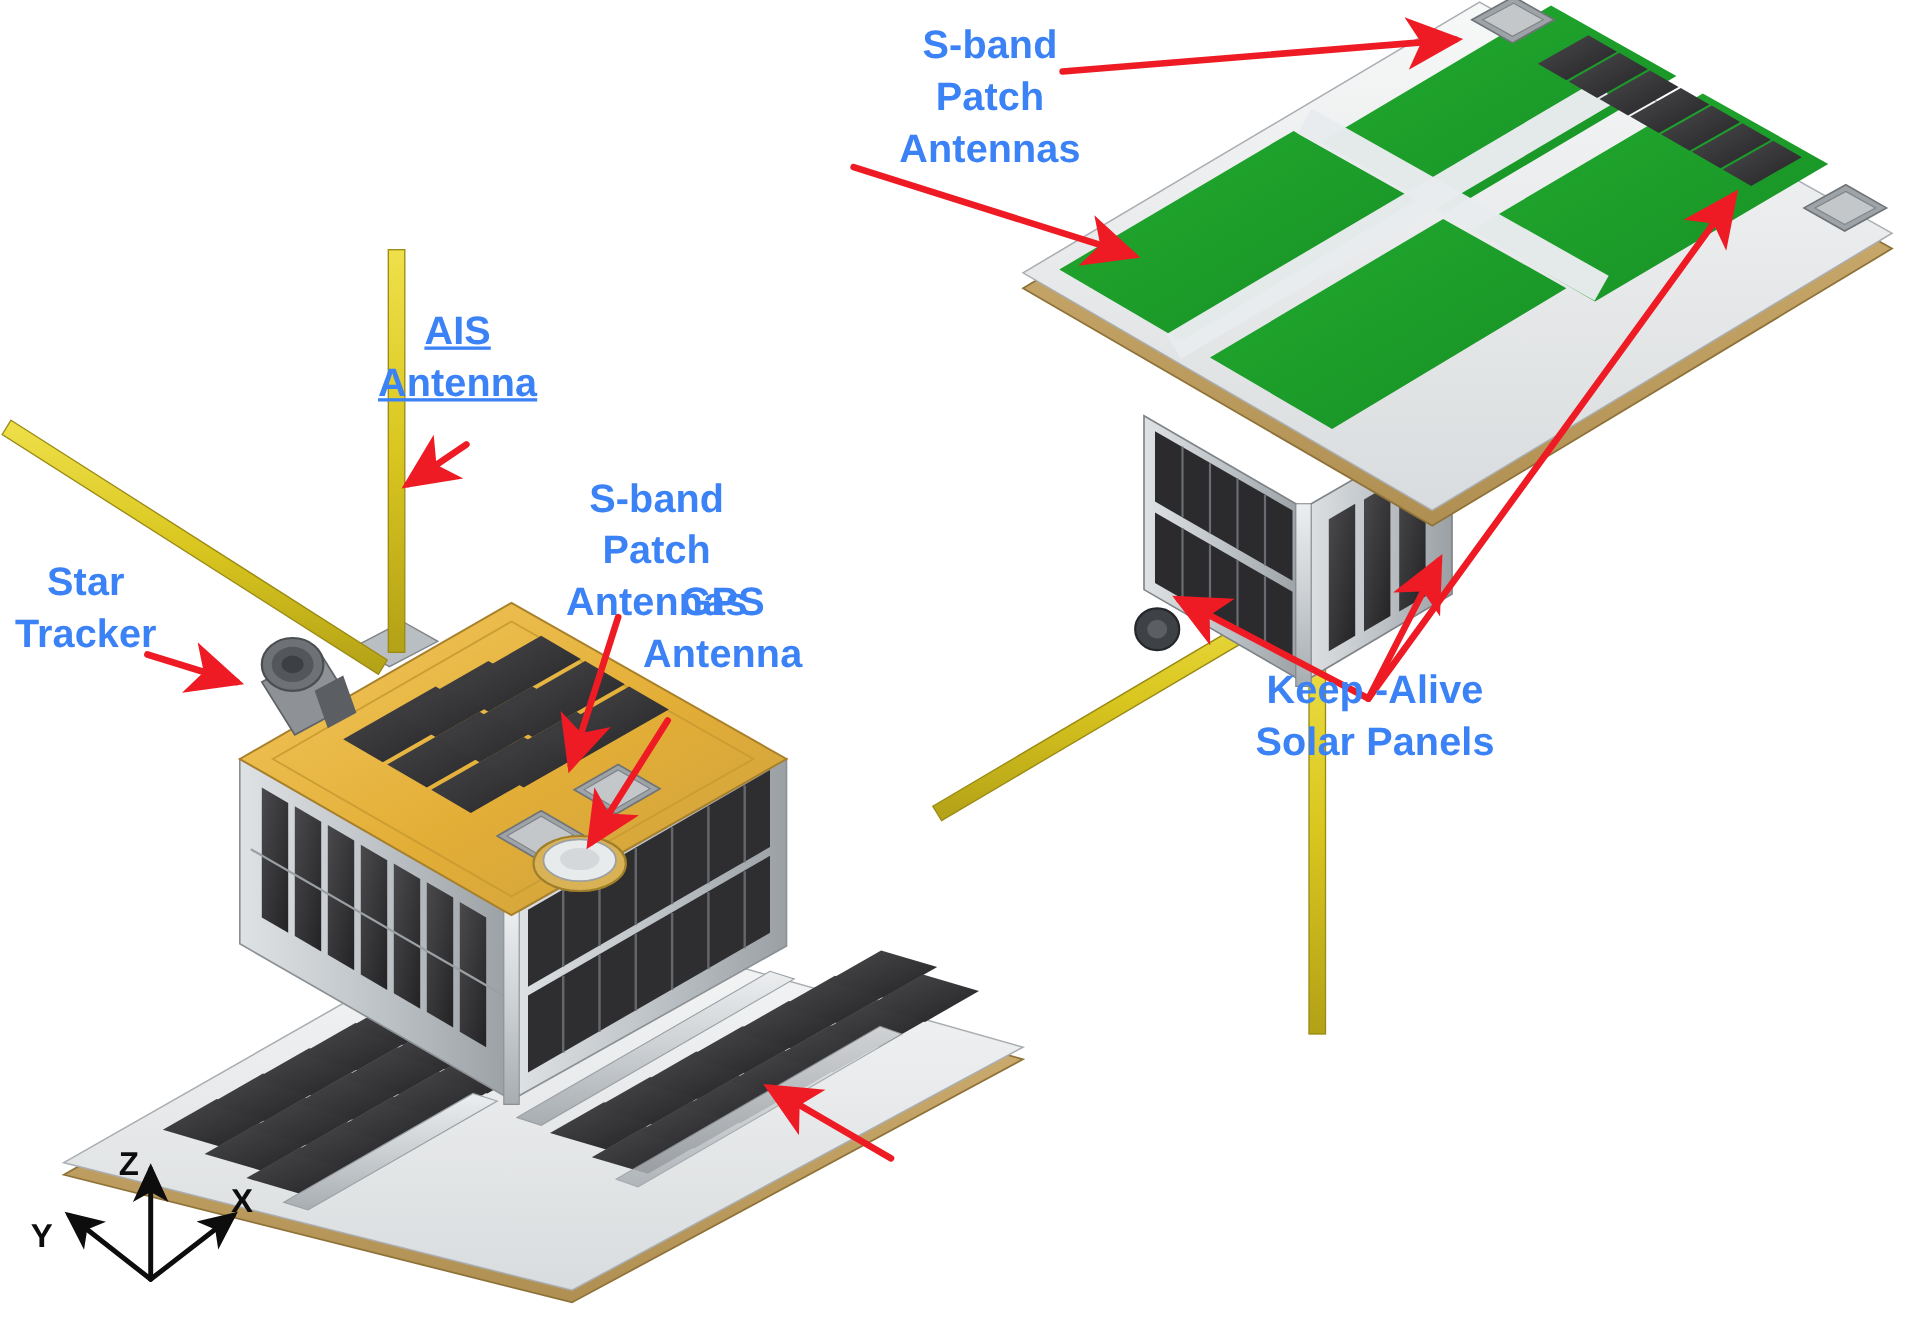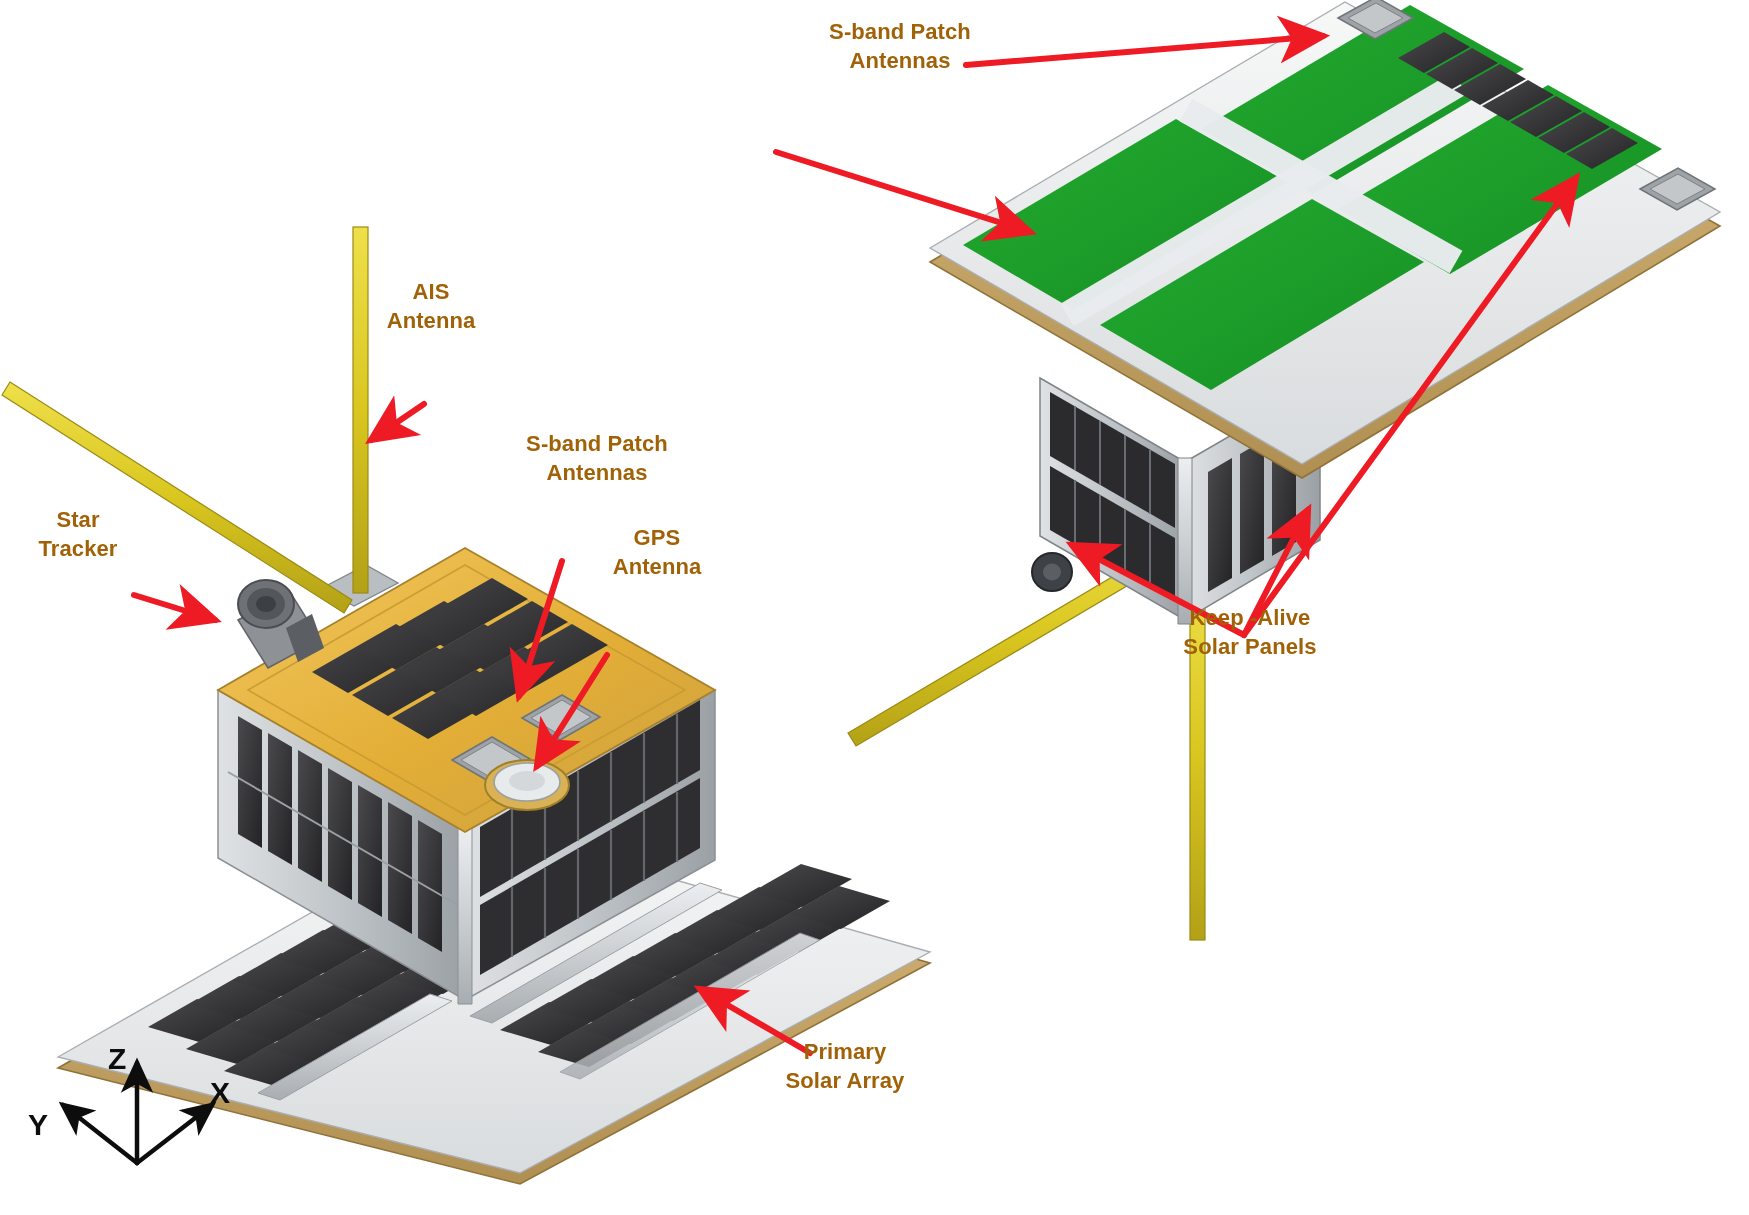--- a/index.html
+++ b/index.html
@@ -7,23 +7,23 @@
   body{
     width:1749px;height:1215px;
     font-family:"Liberation Sans","DejaVu Sans",sans-serif;
     overflow:hidden;position:relative;
   }
   #stage{position:absolute;inset:0;width:1749px;height:1215px;}
   svg.figure{position:absolute;left:0;top:0;width:1749px;height:1215px;display:block;}
   .lbl{
     position:absolute;
     font-family:"Liberation Sans","DejaVu Sans",sans-serif;
-    font-size:22px;
+    font-size:36px;
     font-weight:600;
-    color:#a16207;
+    color:#3b82f6;
     line-height:1.30;
     white-space:pre-line;
     letter-spacing:.1px;
   }
   .lbl.center{text-align:center;}
   .axis-letter{
     position:absolute;
     font-family:"Liberation Sans","DejaVu Sans",sans-serif;
     font-size:30px;font-weight:700;color:#0d0d0d;
   }
@@ -345,34 +345,32 @@
     <path d="M 1244,635 L 1072,545" marker-end="url(#ah)"></path>
   </g>
 
   <g stroke="#0d0d0d" stroke-width="4.5" fill="none" stroke-linecap="round">
     <path d="M 137,1163 L 137,1063" marker-end="url(#ahblack)"></path>
     <path d="M 137,1163 L 212,1105" marker-end="url(#ahblack)"></path>
     <path d="M 137,1163 L 63,1105" marker-end="url(#ahblack)"></path>
   </g>
 </svg>
 
-<div class="lbl center" style="left:347px; top:278px; width:168px;">AIS
+<div class="lbl center" style="left:332px; top:278px; width:168px;text-decoration:underline;">AIS
 Antenna</div>
 
 <div class="lbl center" style="left:-5px; top:506px; width:166px;">Star
 Tracker</div>
 
 <div class="lbl center" style="left:487px; top:430px; width:220px;">S-band Patch
 Antennas</div>
 
 <div class="lbl center" style="left:572px; top:524px; width:170px;">GPS
 Antenna</div>
 
-<div class="lbl center" style="left:734px; top:1038px; width:222px;">Primary
-Solar Array</div>
 
 <div class="lbl center" style="left:790px; top:18px; width:220px;">S-band Patch
 Antennas</div>
 
 
 <div class="lbl center" style="left:1132px; top:604px; width:236px;">Keep -Alive
 Solar Panels</div>
 
 <div class="axis-letter" style="left:108px; top:1042px;">Z</div>
 <div class="axis-letter" style="left:210px; top:1076px;">X</div>

